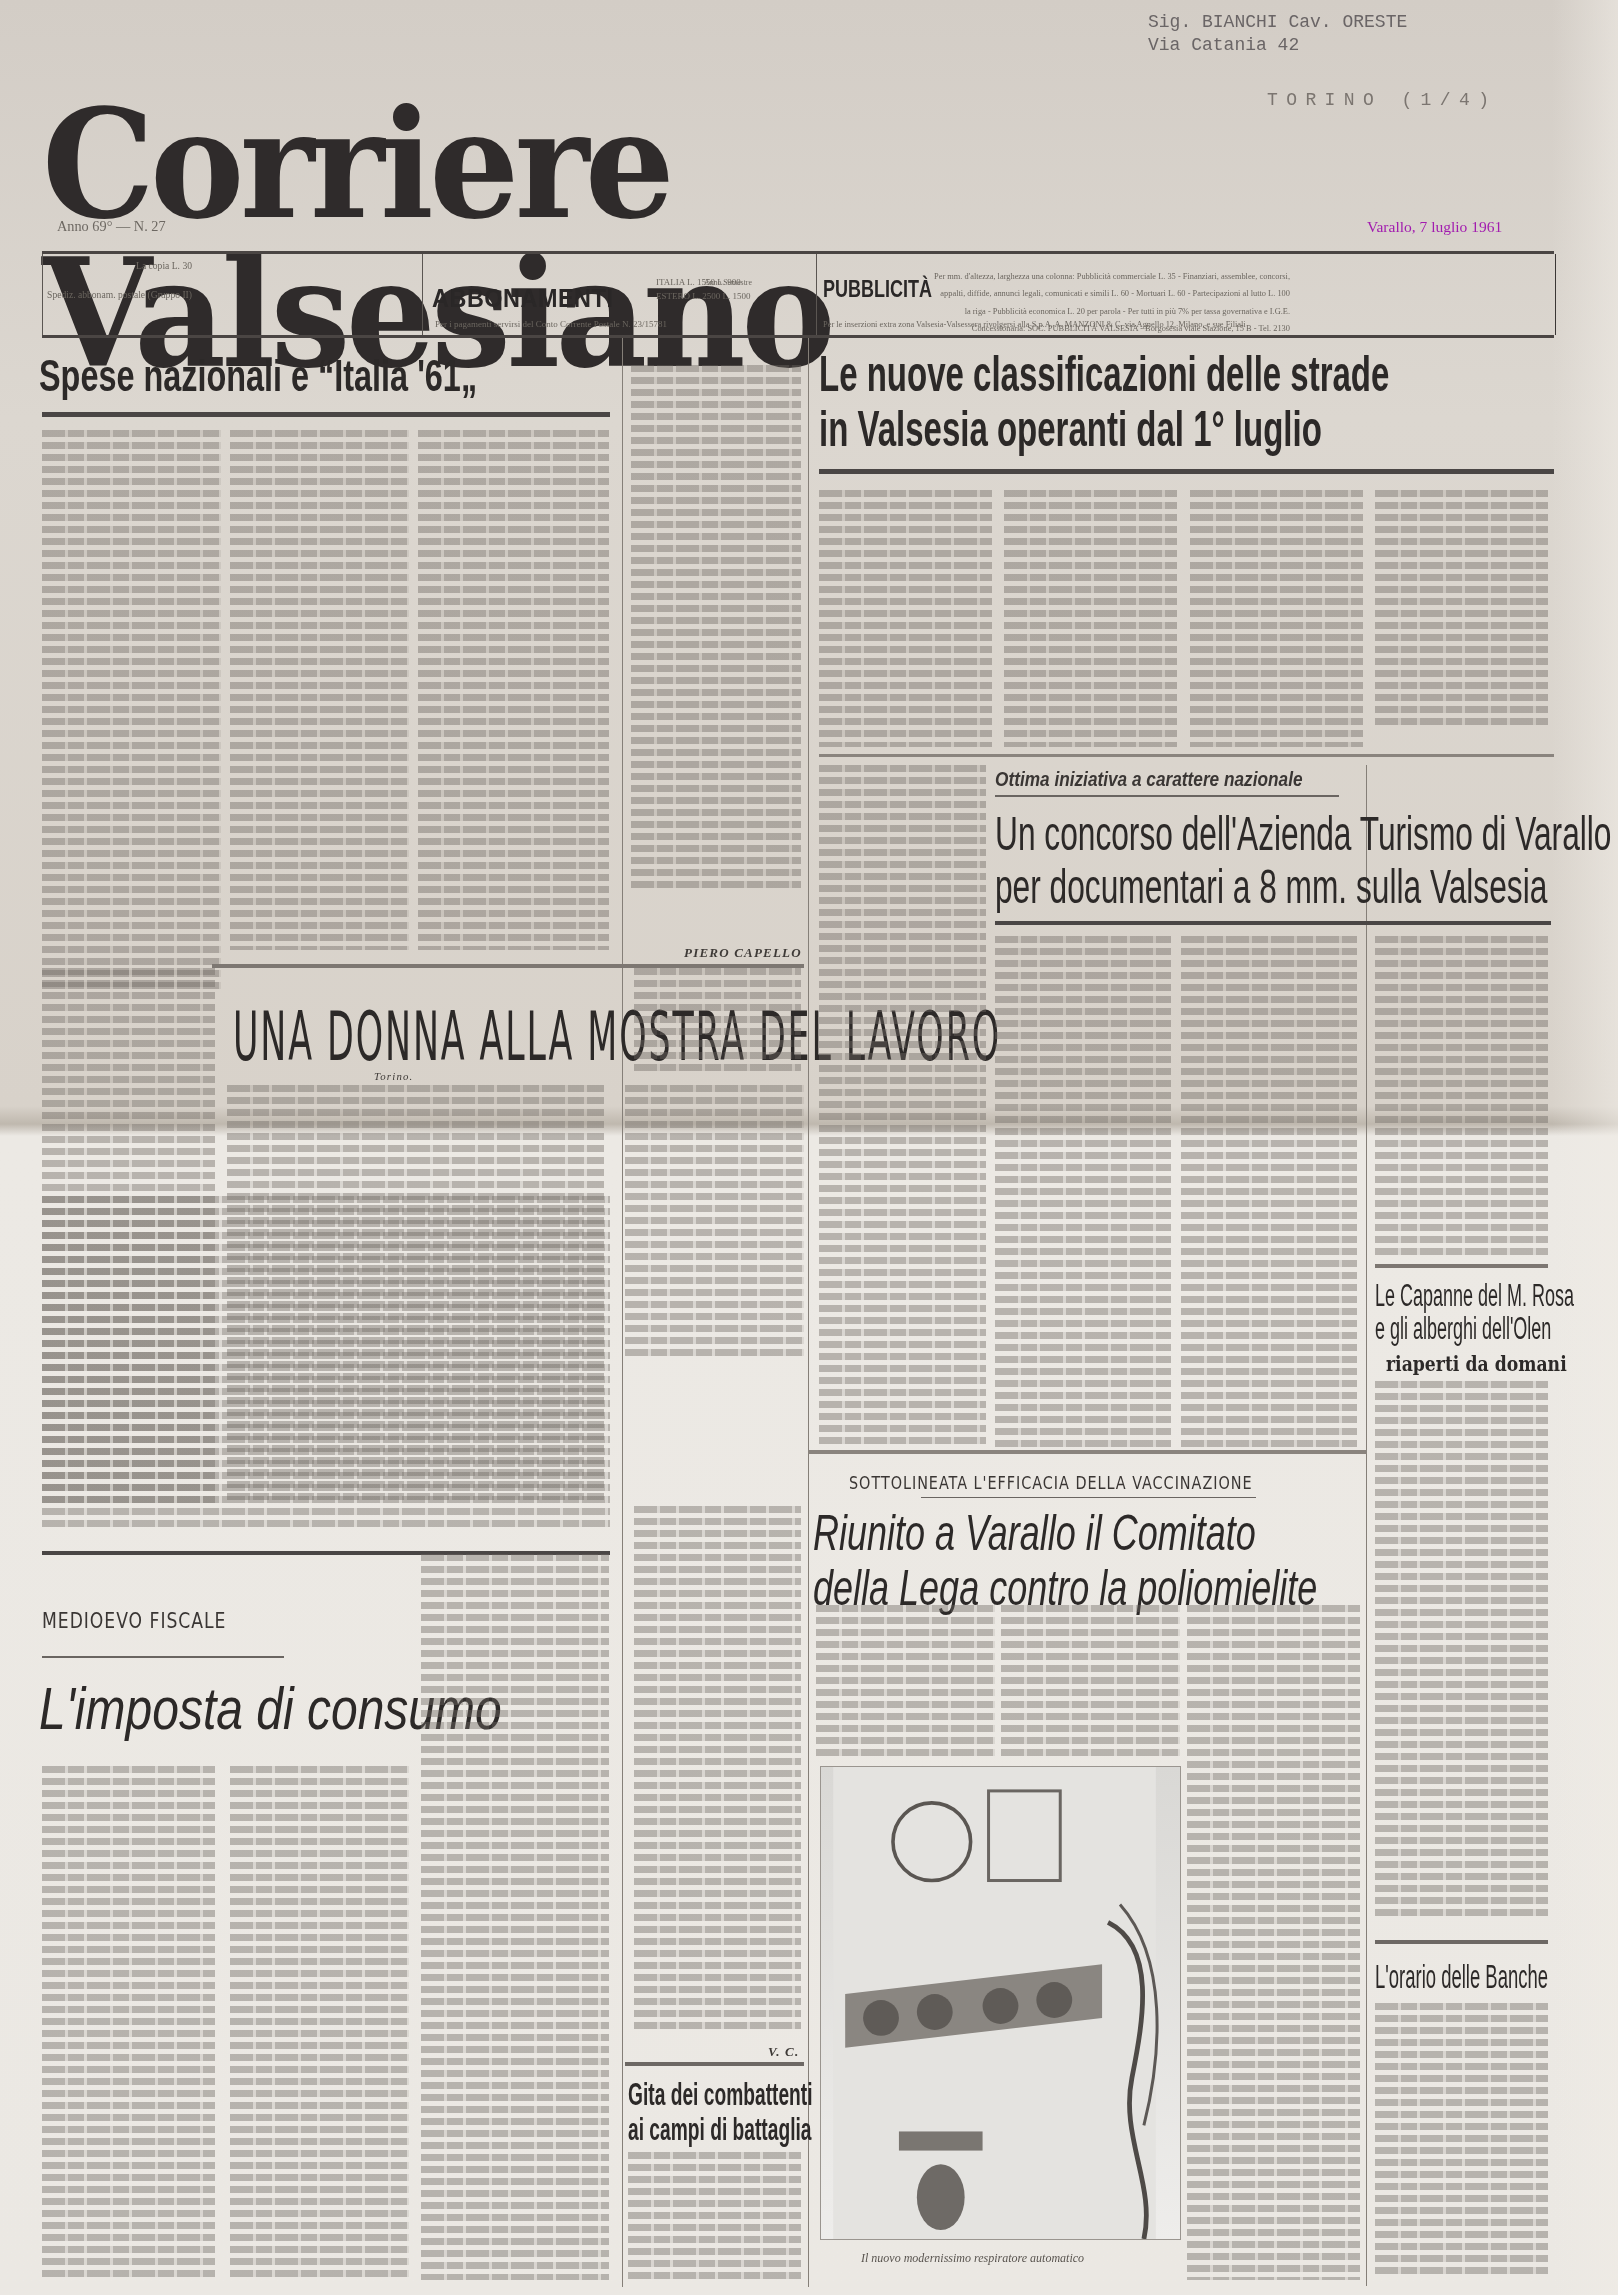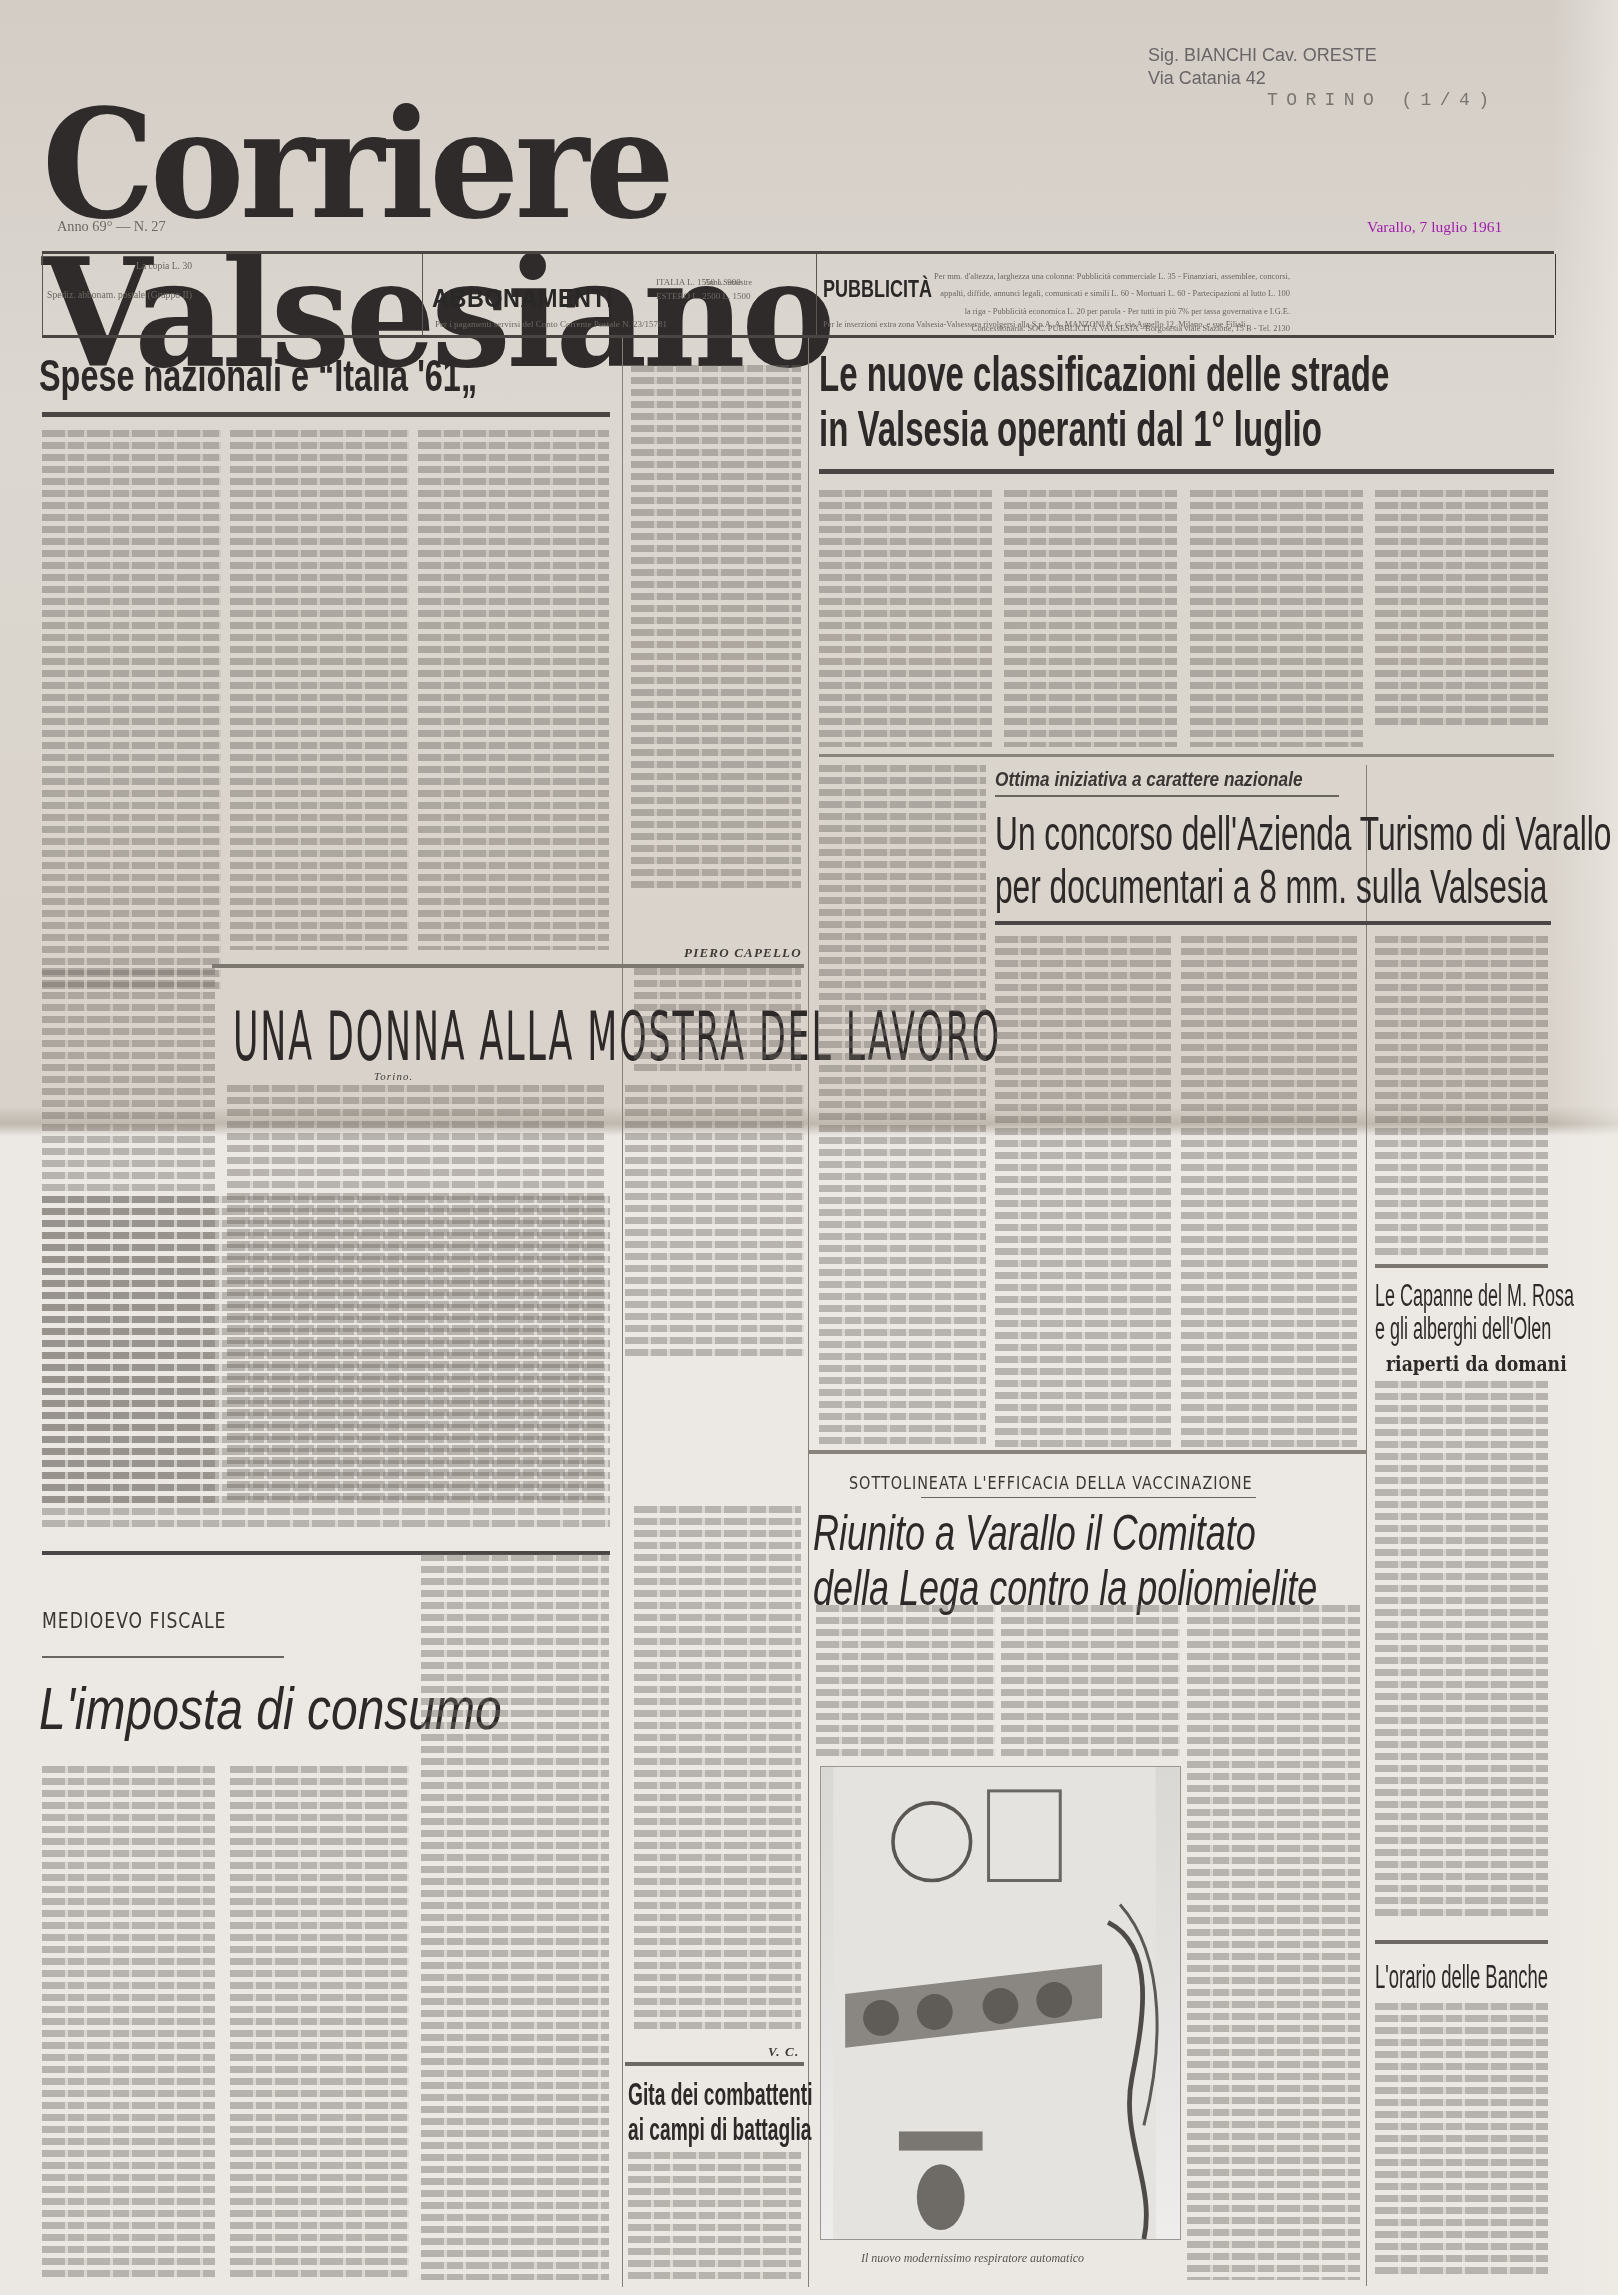--- a/index.html
+++ b/index.html
@@ -2,21 +2,21 @@
 <html style="font-size:9.6px"><head>
 <meta charset="utf-8">
 <style>
   html,body{margin:0;padding:0;}
   body{width:1618px;height:2295px;background:#d9d4cd;overflow:hidden;position:relative;font-family:"Liberation Serif",serif;color:#2d2a28;}
   .paper{position:absolute;left:0;top:0;width:1618px;height:2295px;
     background:linear-gradient(180deg,#d3cdc6 0px,#dcd7d0 418px,#d8d2ca 1106px,#bfb8ae 1124px,#ece9e4 1136px,#ebe8e3 2295px);}
   .paper:after{content:"";position:absolute;right:0;top:0;width:66px;height:2295px;background:linear-gradient(90deg,rgba(255,255,255,0),rgba(240,236,230,.6));}
   .abs{position:absolute;}
   .masthead{left:42px;top:90px;width:1435px;font-family:"DejaVu Serif",serif;font-size:149px;line-height:149px;color:#2f2b2b;letter-spacing:-4.8px;transform:scaleX(.95);transform-origin:left;font-weight:bold;}
-  .stamp{left:1148px;top:10.8px;font-family:Liberation Sans, sans-serif;font-size:18px;line-height:23px;color:#6a6566;margin-top:33px;}
+  .stamp{left:1148px;top:10.8px;font-family:Liberation Mono, monospace;font-size:18px;line-height:23px;color:#6a6566;}
   .torino{left:1267px;top:90px;font-family:"Liberation Mono",monospace;font-size:18px;letter-spacing:8.4px;color:#7b7570;}
   .anno{left:57px;top:218px;font-size:14.3px;color:#6d6862;}
   .date{left:1367px;top:218px;font-size:15.5px;color:#a21caf;}
   .band{left:42px;top:251px;width:1512px;height:81px;border-top:3.6px solid #4a4543;border-bottom:3.6px solid #4a4543;}
   .band .cell{position:absolute;top:0;bottom:0;border-left:1.2px solid #5b5652;font-size:9.6px;color:#6b665f;text-align:right;}
   .band .cell div{margin-top:6px;}
   .abb-title{position:absolute;left:9px;top:23px;font-family:"Liberation Sans",sans-serif;font-weight:bold;font-size:26px;color:#2a2727;letter-spacing:0.6px;transform:scaleX(.9);transform-origin:left;}
   .pub-title{position:absolute;left:6px;top:15px;font-family:"Liberation Sans",sans-serif;font-weight:bold;font-size:24px;color:#2a2727;transform:scaleX(.75);transform-origin:left;}
   .rule{position:absolute;height:4.8px;background:#4a4645;}
   .thin{position:absolute;height:1.8px;background:#6a6561;}

